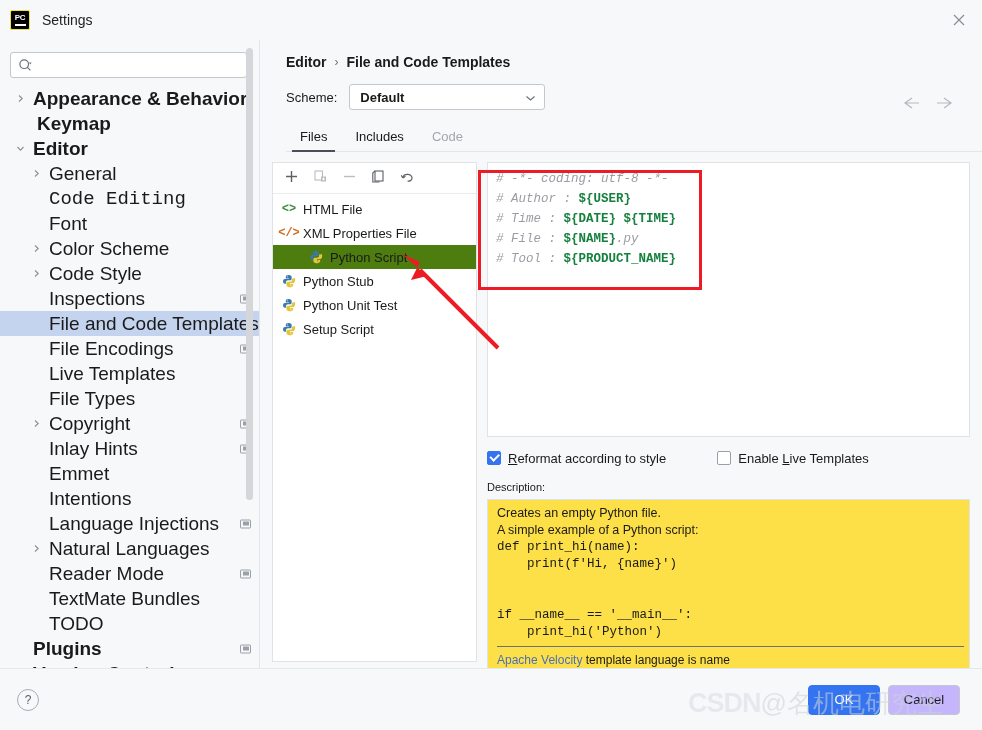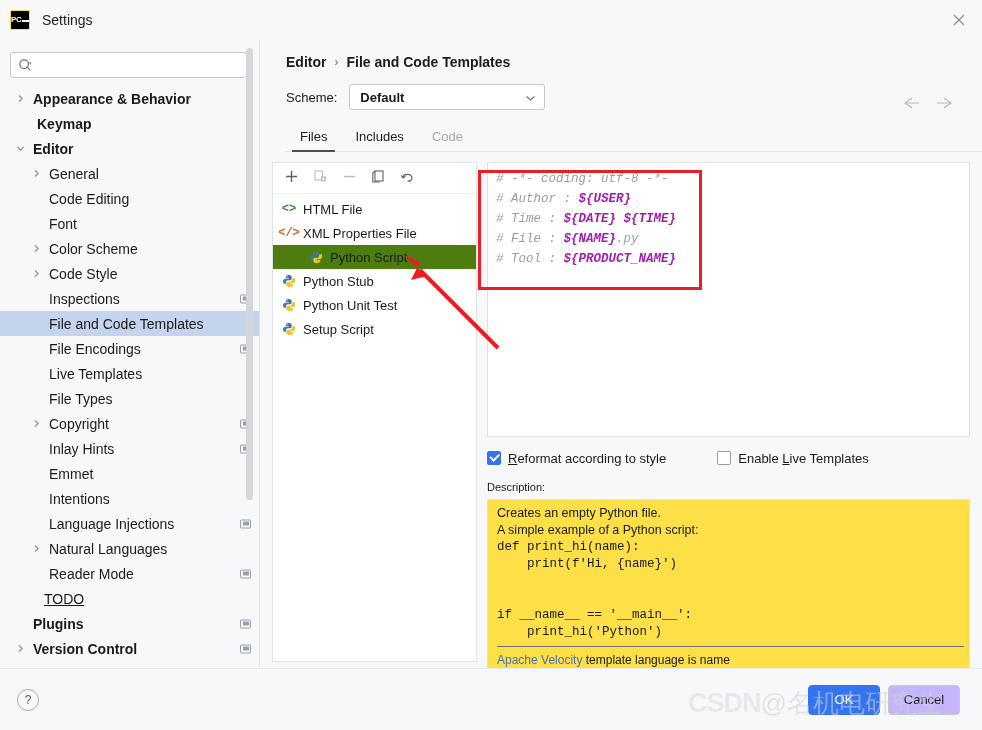--- a/index.html
+++ b/index.html
@@ -19,21 +19,21 @@
     height: 40px; width: 100%;
     background: #f7f8fa;
     display: flex; align-items: center;
     padding: 0 10px;
     position: relative;
   }
   .pc-logo {
     width: 20px; height: 20px;
     background: #000; border: 1.5px solid #f5e12c;
     border-radius: 2px;
-    display: flex; flex-direction: row;
+    display: flex; flex-direction: column;
     align-items: center; justify-content: center;
     margin-right: 12px;
   }
   .pc-logo .pc-txt {
     color:#fff; font-size:8px; font-weight:bold; line-height:8px;
     font-family:"Liberation Sans", sans-serif; letter-spacing:-0.3px;
   }
   .pc-logo .pc-bar { width:11px; height:2px; background:#fff; margin-top:1.5px; }
   .win-title { font-size:14px; color:#222; }
   .win-close {
@@ -75,21 +75,21 @@
     height: 25px; display:flex; align-items:center;
     padding-right: 24px; cursor:pointer; position:relative;
     white-space:nowrap;
   }
   .tree-item.selected { background:#c5d4ee; }
   .tw {
     width: 16px; min-width:16px; display:flex;
     align-items:center; justify-content:center;
     color:#8c8f94;
   }
-  .tree-label { font-size:14px; color:#1a1a1a; }
+  .tree-label { font-size:19px; color:#1a1a1a; }
   .tree-label.bold { font-weight:bold; }
   .badge-icon {
     position:absolute; right:8px; top:50%; transform:translateY(-50%);
     width:11px; height:9px; border:1px solid #9aa0a8; border-radius:1px;
     background:#f7f8fa;
   }
   .badge-icon::after {
     content:""; position:absolute; left:1.5px; top:1.5px;
     width:6px; height:4px; background:#9aa0a8;
   }
@@ -175,21 +175,21 @@
     background:#fff;
     border:1px solid #e0e2e5;
     padding: 6px 8px;
     font-family:"Liberation Mono", monospace;
     font-size:12.5px;
     line-height:20px;
     overflow:hidden;
     position:relative;
   }
   .editor .cmt { color:#9a9da3; font-style:italic; }
-  .editor .var { color:#a21caf; font-weight:bold; font-style:italic; }
+  .editor .var { color:#15803d; font-weight:bold; }
   .editor .plain { color:#9a9da3; font-style:italic; }
 
   .cb-row {
     display:flex; align-items:center;
     margin-top:11px; height:20px;
   }
   .cb-item { display:flex; align-items:center; gap:7px; cursor:pointer; font-size:13px; }
   .cb-item.second { margin-left:51px; }
   .cbx {
     width:14px; height:14px; border:1px solid #9aa0a8; border-radius:2px;
@@ -318,21 +318,21 @@
         <div class="tree-item">
           <span class="tw" style="margin-left: 28px;">
             <svg width="9" height="9" viewBox="0 0 9 9">
               <path d="M3 1.5 L6.2 4.5 L3 7.5" stroke="#8c8f94" stroke-width="1.1" fill="none"></path>
             </svg>
           </span>
           <span class="tree-label" style="margin-left: 5px;">General</span>
         </div>
         <div class="tree-item">
           <span class="tw" style="margin-left: 28px;"></span>
-          <span class="tree-label" style="margin-left: 5px;">Code Editing</span>
+          <span class="tree-label" style="margin-left: 5px; font-family: Liberation Mono, monospace;">Code Editing</span>
         </div>
         <div class="tree-item">
           <span class="tw" style="margin-left: 28px;"></span>
           <span class="tree-label" style="margin-left: 5px;">Font</span>
         </div>
         <div class="tree-item">
           <span class="tw" style="margin-left: 28px;">
             <svg width="9" height="9" viewBox="0 0 9 9">
               <path d="M3 1.5 L6.2 4.5 L3 7.5" stroke="#8c8f94" stroke-width="1.1" fill="none"></path>
             </svg>
@@ -404,21 +404,25 @@
           </span>
           <span class="tree-label" style="margin-left: 5px; text-align: right;">Natural Languages</span>
         </div>
         <div class="tree-item">
           <span class="tw" style="margin-left: 28px;"></span>
           <span class="tree-label" style="margin-left: 5px;">Reader Mode</span>
           <span class="badge-icon"></span>
         </div>
         <div class="tree-item">
           <span class="tw" style="margin-left: 28px;"></span>
-          <span class="tree-label" style=" text-decoration: underline;">TODO</span>
+          <span class="tree-label" style="margin-left: 5px;">TextMate Bundles</span>
+        </div>
+        <div class="tree-item">
+          <span class="tw" style="margin-left: 28px;"></span>
+          <span class="tree-label" style="margin-left: 5px;">TODO</span>
         </div>
         <div class="tree-item">
           <span class="tw" style="margin-left: 12px;"></span>
           <span class="tree-label bold" style="margin-left: 5px;">Plugins</span>
           <span class="badge-icon"></span>
         </div>
         <div class="tree-item">
           <span class="tw" style="margin-left: 12px;">
             <svg width="9" height="9" viewBox="0 0 9 9">
               <path d="M3 1.5 L6.2 4.5 L3 7.5" stroke="#8c8f94" stroke-width="1.1" fill="none"></path>

